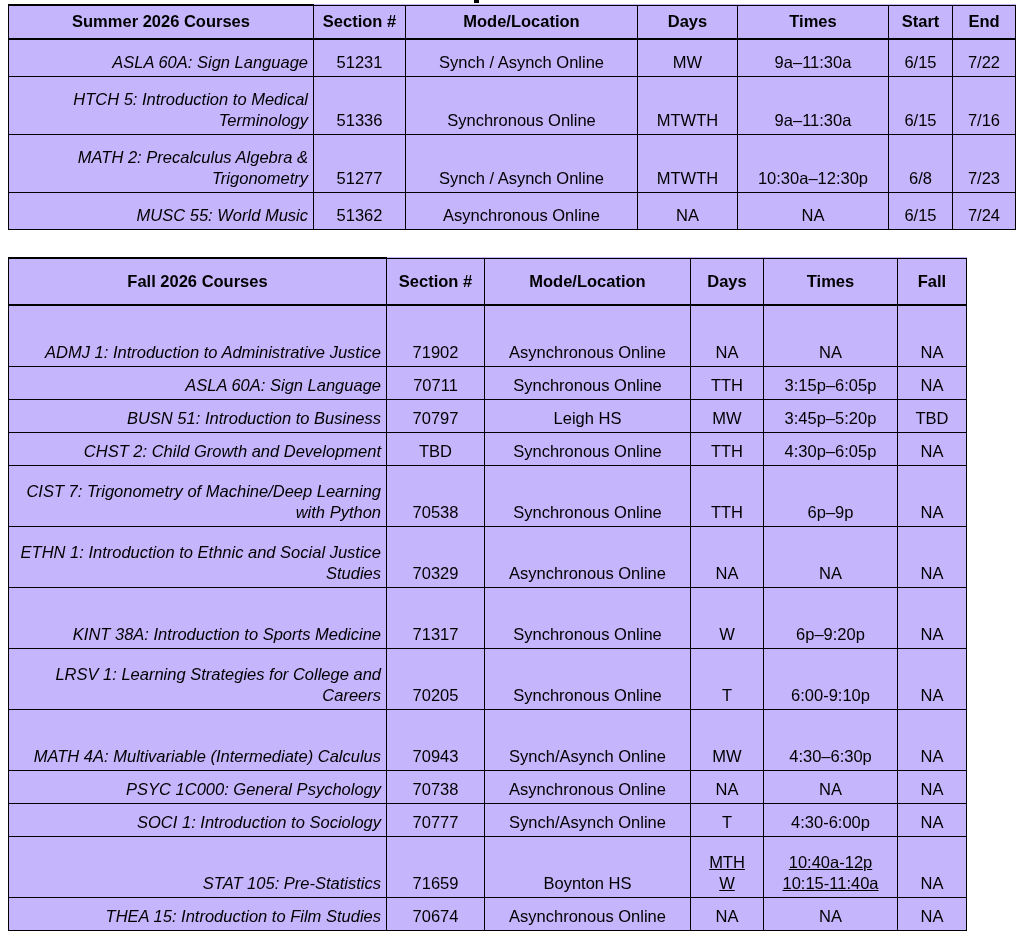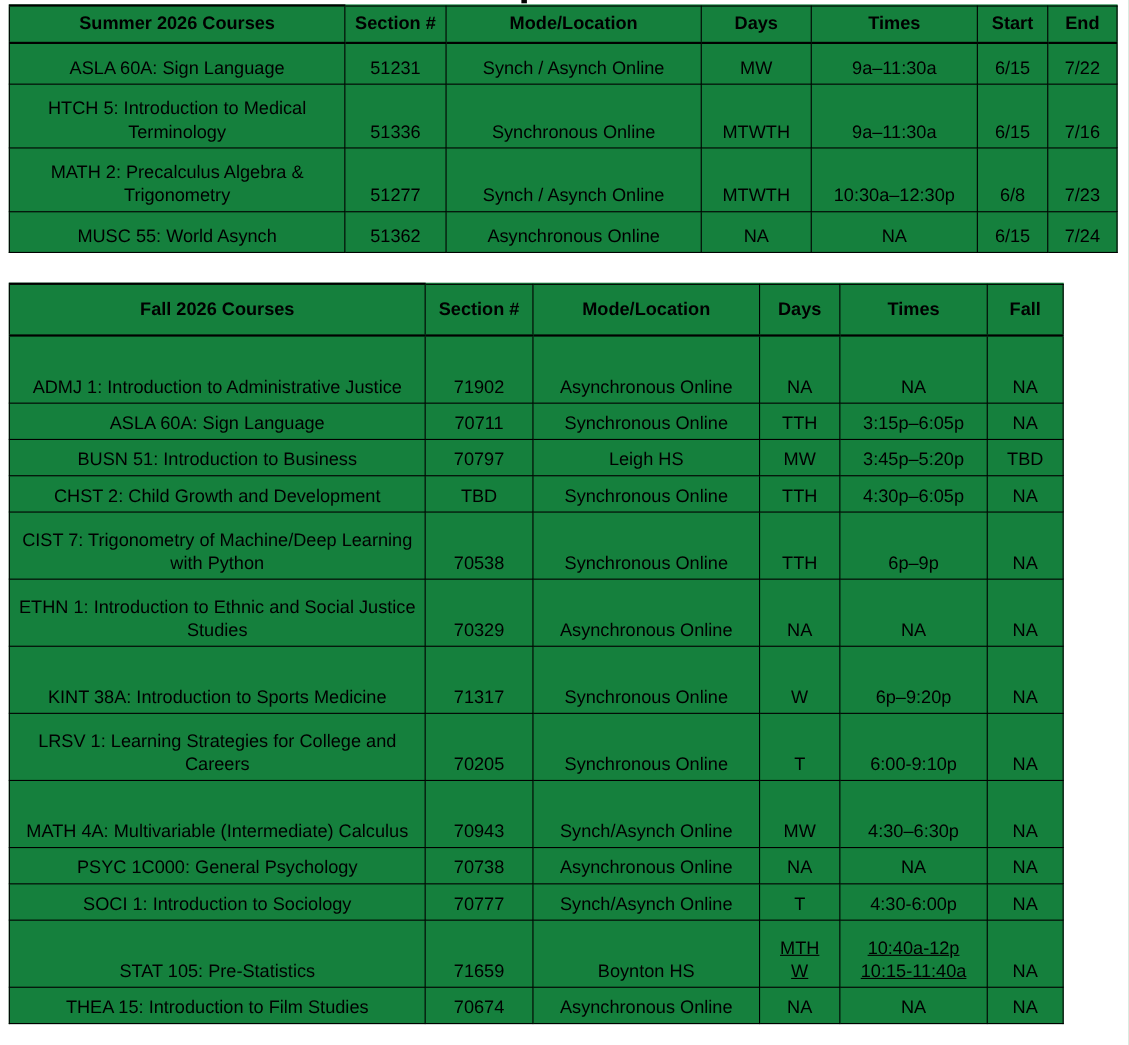--- a/index.html
+++ b/index.html
@@ -17,21 +17,21 @@
 
   .page {
     position: relative;
     width: 1026px;
     height: 950px;
   }
 
   table.sched {
     border-collapse: collapse;
     table-layout: fixed;
-    background: #15803d;
+    background: #c4b5fd;
   }
 
   table.sched td, table.sched th {
     border: 1px solid #000000;
     padding: 2px 5px;
     font-size: 16.5px;
     line-height: 1.30;
     vertical-align: bottom;
     font-weight: normal;
     box-sizing: border-box;
@@ -43,21 +43,22 @@
     vertical-align: middle;
     border-bottom: 2px solid #000000;
   }
 
   table.sched thead tr th:first-child {
     border-top: 2px solid #000000;
   }
 
   
   td.course {
-    text-align: center;
+    text-align: right;
+    font-style: italic;
   }
   
   td.ctr {
     text-align: center;
   }
 
   .two-line { white-space: pre-line; text-decoration: underline; }
 
   
   #summer-table-wrap {
@@ -157,21 +158,21 @@
           <tr class="tall">
             <td class="course">MATH 2: Precalculus Algebra &amp; Trigonometry</td>
             <td class="ctr">51277</td>
             <td class="ctr">Synch / Asynch Online</td>
             <td class="ctr">MTWTH</td>
             <td class="ctr">10:30a–12:30p</td>
             <td class="ctr">6/8</td>
             <td class="ctr">7/23</td>
           </tr>
           <tr>
-            <td class="course">MUSC 55: World Asynch</td>
+            <td class="course">MUSC 55: World Music</td>
             <td class="ctr">51362</td>
             <td class="ctr">Asynchronous Online</td>
             <td class="ctr">NA</td>
             <td class="ctr">NA</td>
             <td class="ctr">6/15</td>
             <td class="ctr">7/24</td>
           </tr>
         </tbody>
     </table>
   </div>

